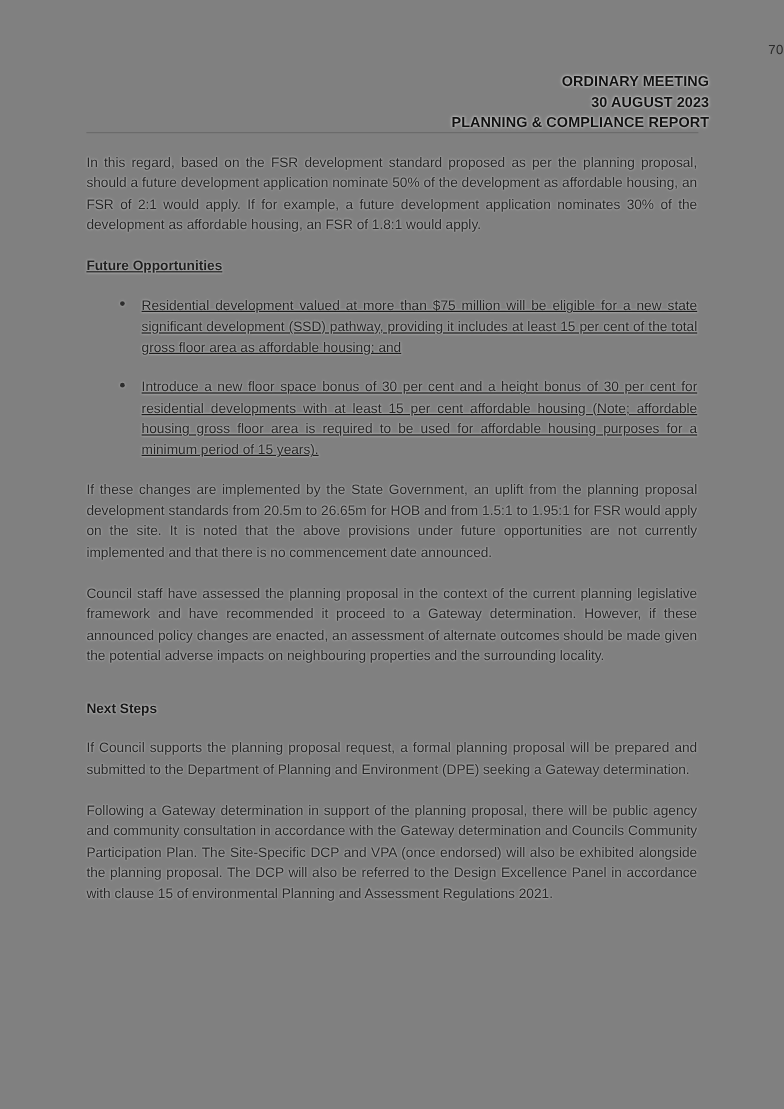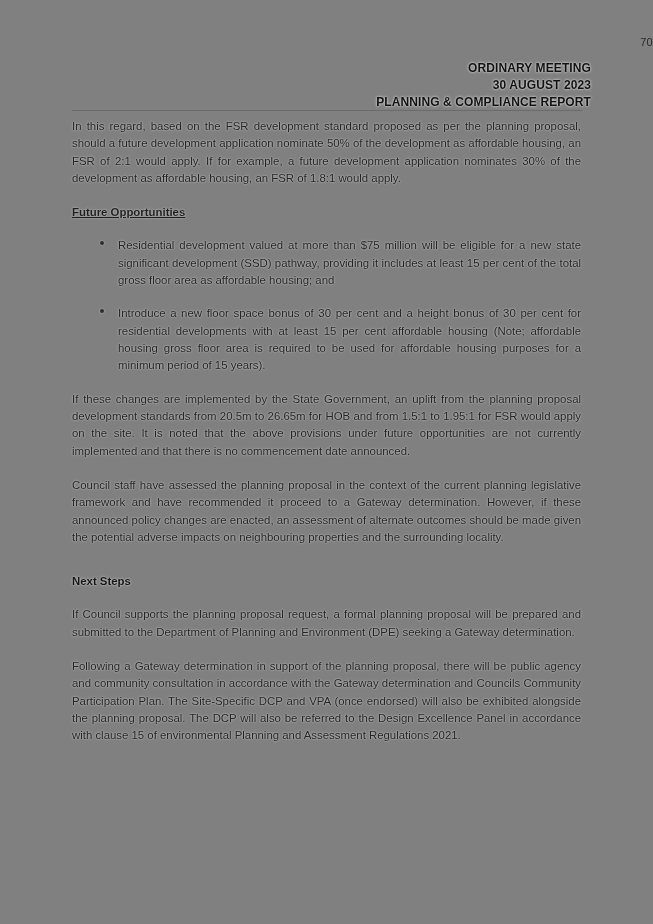--- a/index.html
+++ b/index.html
@@ -75,21 +75,21 @@
     top: 110px;
     left: 72px;
     width: 510px;
     height: 1px;
     background: rgba(60,60,60,0.30);
   }
 
   
   .content {
     position: absolute;
-    top: 118px;
+    top: 128px;
     left: 72px;
     width: 509px;
   }
 
   p.body-text {
     margin: 0 0 17px 0;
     font-size: 11.4px;
     line-height: 1.52;
     text-align: justify;
     color: #242424;
@@ -112,20 +112,21 @@
     font-weight: bold;
     line-height: 1.5;
     color: #151515;
     text-shadow: 0 0 1.5px #c6c6c6, 0 0 2.5px #bdbdbd;
   }
 
   ul.bullets {
     margin: 0 0 16px 0;
     padding: 0;
     list-style: none;
+    text-decoration: underline;
   }
   ul.bullets li {
     position: relative;
     margin: 0 0 16px 0;
     padding-left: 46px;
     font-size: 11.4px;
     line-height: 1.52;
     text-align: justify;
     color: #242424;
     text-shadow: 0 0 1.5px #bdbdbd, 0 0 2.5px #b5b5b5;

